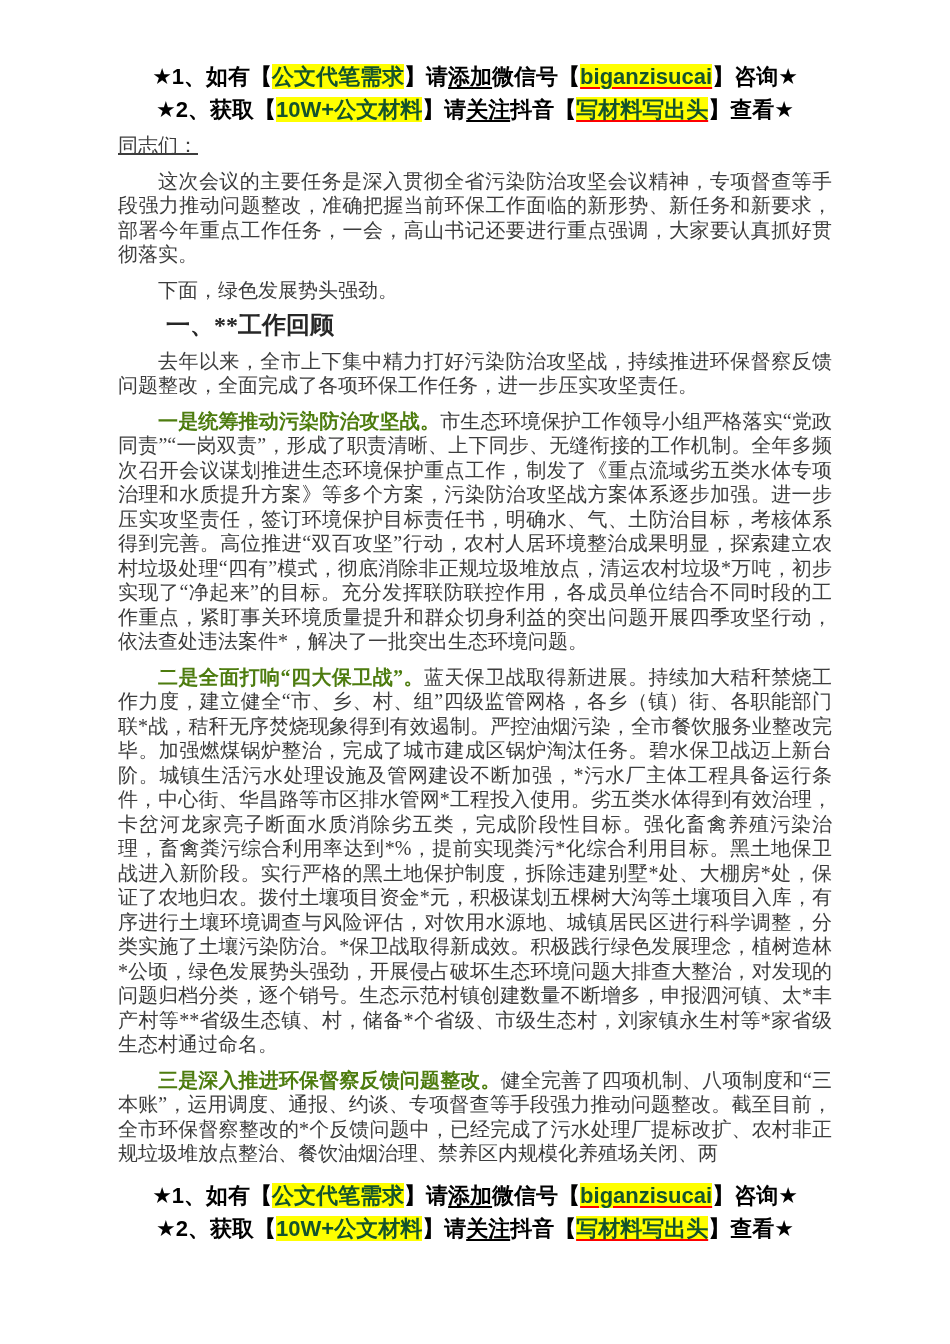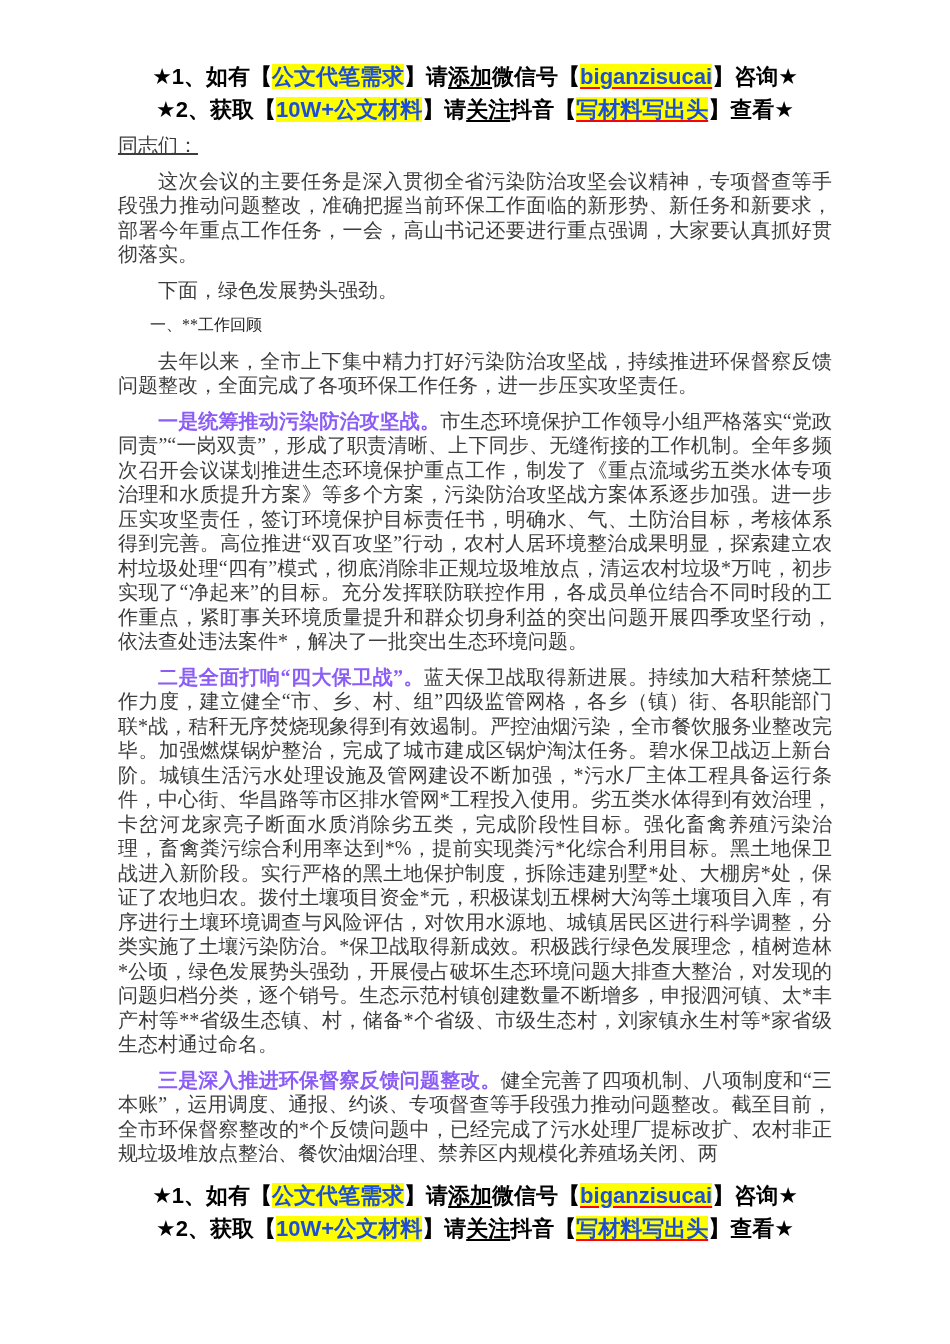--- a/index.html
+++ b/index.html
@@ -28,50 +28,50 @@
     font-weight: 700;
     color: #000000;
     font-size: 22px;
     line-height: 33px;
   }
   .promo-header { margin-bottom: 7px; }
   .promo-footer { margin-top: 13px; }
   .promo p { margin: 0; }
   .hl {
     background: #ffff00;
-    color: #1d4ed8;
+    color: #14532d;
   }
   .u-black {
     text-decoration: underline;
     text-decoration-color: #000000;
     text-underline-offset: 3px;
     text-decoration-thickness: 2px;
   }
   .u-red {
     text-decoration: underline;
     text-decoration-color: #ff0000;
     text-underline-offset: 3px;
     text-decoration-thickness: 2px;
   }
   
   .body-p {
     margin: 0 0 11px 0;
     text-indent: 2em;
   }
   .no-indent { text-indent: 0; text-decoration: underline; }
   .heading {
-    font-size: 16px;
-    font-weight: 400;
+    font-size: 24px;
+    font-weight: 700;
     color: #262626;
     margin: 0 0 11px 0;
     text-indent: 2em;
   }
   .lead {
     font-weight: 700;
-    color: #8b5cf6;
+    color: #4d7c0f;
   }
 </style>
 </head>
 <body>
 
 <div class="page">
 
   <div class="promo promo-header">
     <p><span>★1、如有【</span><span class="hl">公文代笔需求</span><span>】请</span><span class="u-black">添加</span><span>微信号【</span><span class="hl u-red">biganzisucai</span><span>】咨询★</span></p>
     <p><span>★2、获取【</span><span class="hl">10W+公文材料</span><span>】请</span><span class="u-black">关注</span><span>抖音【</span><span class="hl u-red">写材料写出头</span><span>】查看★</span></p>

